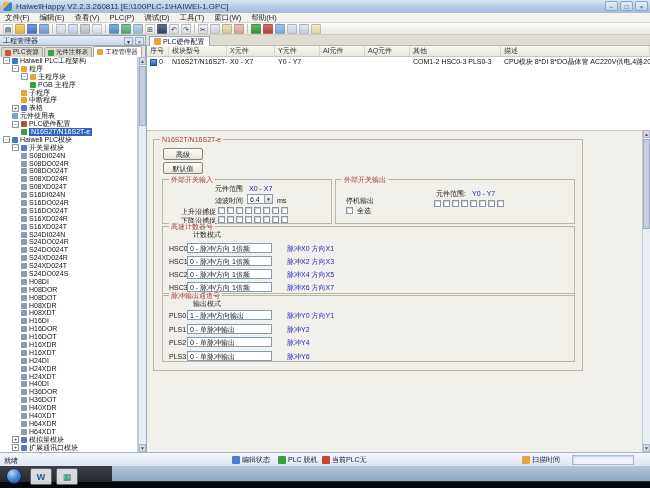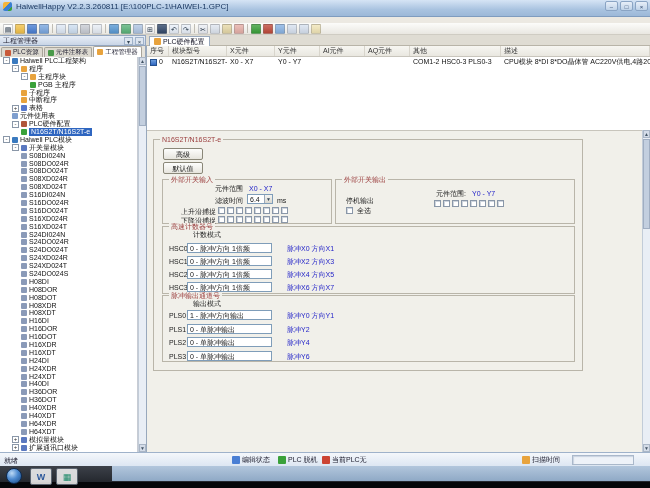--- a/index.html
+++ b/index.html
@@ -115,20 +115,30 @@
   <div class="titlebar">
     <div class="appicon"></div>
     <div class="titletext">HaiwellHappy V2.2.3.260811 [E:\100PLC-1\HAIWEI-1.GPC]</div>
     <div class="winbtns">
       <div class="winbtn">–</div>
       <div class="winbtn">□</div>
       <div class="winbtn">×</div>
     </div>
   </div>
 
+  <div class="menubar">
+      <span class="menu-item">文件(F)</span>
+      <span class="menu-item">编辑(E)</span>
+      <span class="menu-item">查看(V)</span>
+      <span class="menu-item">PLC(P)</span>
+      <span class="menu-item">调试(D)</span>
+      <span class="menu-item">工具(T)</span>
+      <span class="menu-item">窗口(W)</span>
+      <span class="menu-item">帮助(H)</span>
+    </div>
 
   <div class="toolbar">
       <div class="ticon" style="background: linear-gradient(rgba(255, 255, 255, 0.2), rgba(0, 0, 0, 0.08)), rgb(255, 255, 255);">▤</div>
       <div class="ticon" style="background: linear-gradient(rgba(255, 255, 255, 0.2), rgba(0, 0, 0, 0.08)), rgb(243, 194, 74);"></div>
       <div class="ticon" style="background: linear-gradient(rgba(255, 255, 255, 0.2), rgba(0, 0, 0, 0.08)), rgb(74, 127, 212);"></div>
       <div class="ticon" style="background: linear-gradient(rgba(255, 255, 255, 0.2), rgba(0, 0, 0, 0.08)), rgb(122, 167, 224);"></div>
       <div class="tsep"></div>
       <div class="ticon" style="background: linear-gradient(rgba(255, 255, 255, 0.2), rgba(0, 0, 0, 0.08)), rgb(223, 233, 246);"></div>
       <div class="ticon" style="background: linear-gradient(rgba(255, 255, 255, 0.2), rgba(0, 0, 0, 0.08)), rgb(207, 224, 242);"></div>
       <div class="ticon" style="background: linear-gradient(rgba(255, 255, 255, 0.2), rgba(0, 0, 0, 0.08)), rgb(201, 205, 213);"></div>

